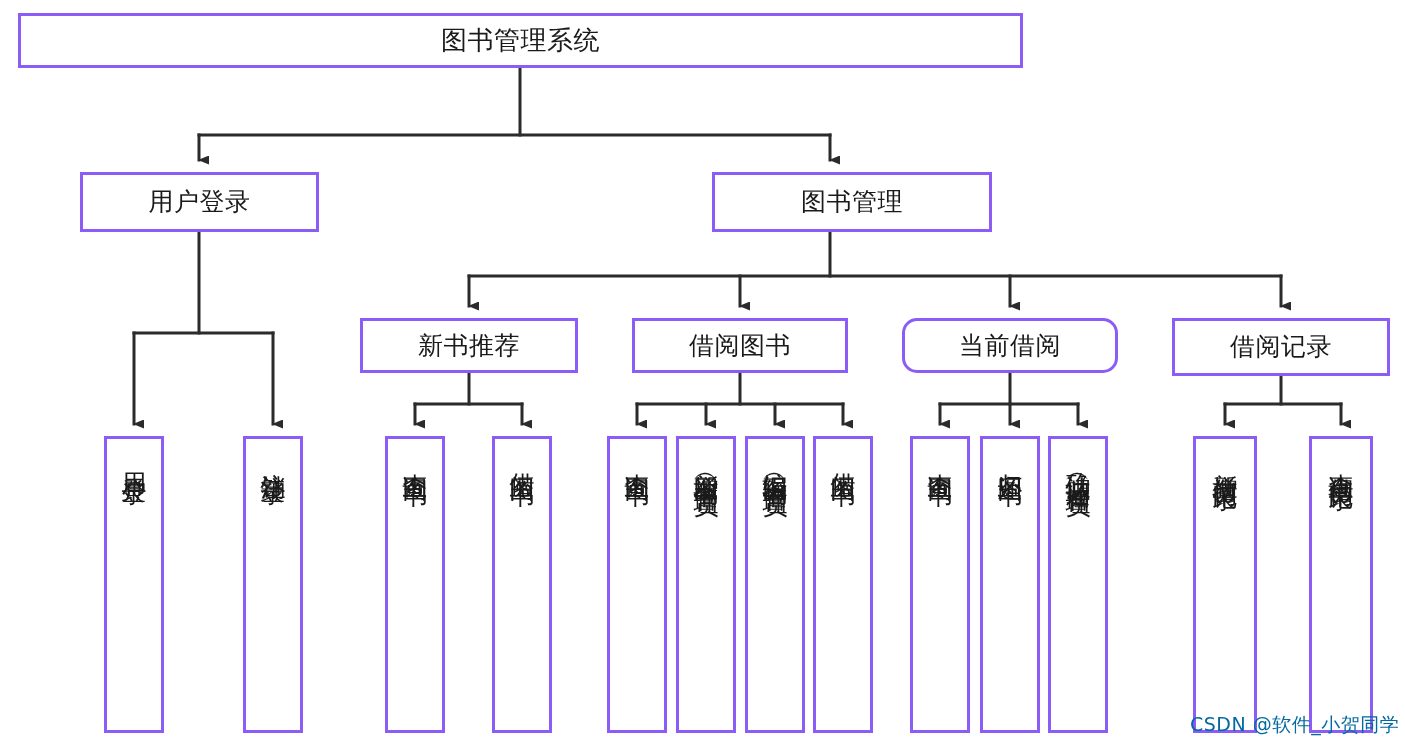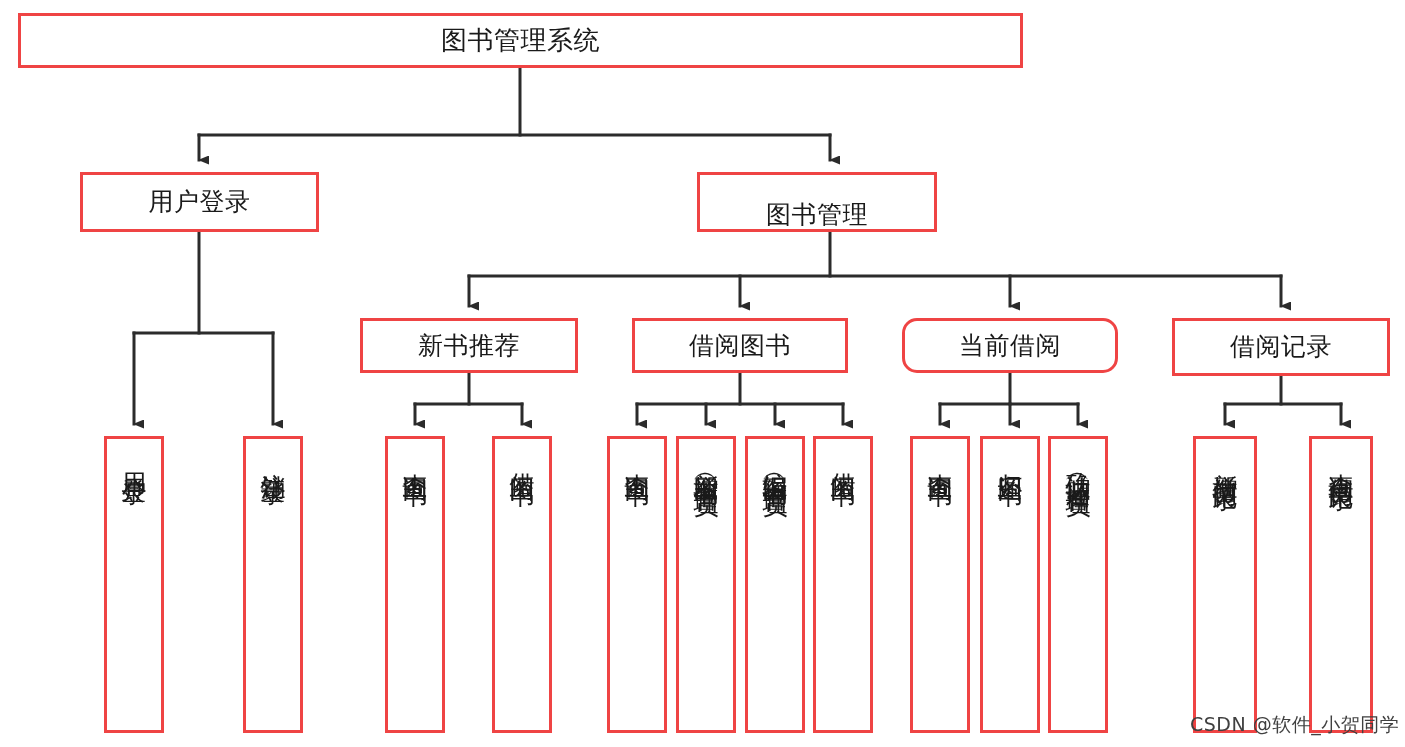--- a/index.html
+++ b/index.html
@@ -23,21 +23,21 @@
     left: 0;
     top: 0;
     width: 1405px;
     height: 747px;
     pointer-events: none;
   }
   .node {
     position: absolute;
     box-sizing: border-box;
     background: #ffffff;
-    border: 3px solid #ef4444;
+    border: 3px solid #8b5cf6;
     display: flex;
     align-items: center;
     justify-content: center;
     text-align: center;
     color: #1a1a1a;
     z-index: 2;
   }
   .node.root {
     border-width: 3px;
   }
@@ -64,21 +64,21 @@
     font-size: 25px;
     line-height: 1.0;
     letter-spacing: 3px;
     white-space: nowrap;
   }
   .watermark {
     position: absolute;
     left: 1190px;
     top: 712px;
     font-size: 19px;
-    color: #404040;
+    color: #0369a1;
     letter-spacing: 0.5px;
     z-index: 3;
     font-family: "DejaVu Sans", "Liberation Sans", sans-serif;
     white-space: nowrap;
   }
 </style>
 </head>
 <body>
 
 <div id="canvas">
@@ -135,21 +135,21 @@
     </g>
   </svg>
 
   <div class="node root h" style="left:18px; top:13px; width:1005px; height:55px;">
     <span class="label">图书管理系统</span>
   </div>
 
   <div class="node h" style="left:80px; top:172px; width:239px; height:60px;">
     <span class="label">用户登录</span>
   </div>
-  <div class="node h" style="left:697px; top:172px; width:240px; height:60px;align-items:flex-end;">
+  <div class="node h" style="left:712px; top:172px; width:280px; height:60px;">
     <span class="label">图书管理</span>
   </div>
 
   <div class="node h" style="left:360px; top:318px; width:218px; height:55px;">
     <span class="label">新书推荐</span>
   </div>
   <div class="node h" style="left:632px; top:318px; width:216px; height:55px;">
     <span class="label">借阅图书</span>
   </div>
   <div class="node h" style="left:902px; top:318px; width:216px; height:55px;border-radius:15px;">

